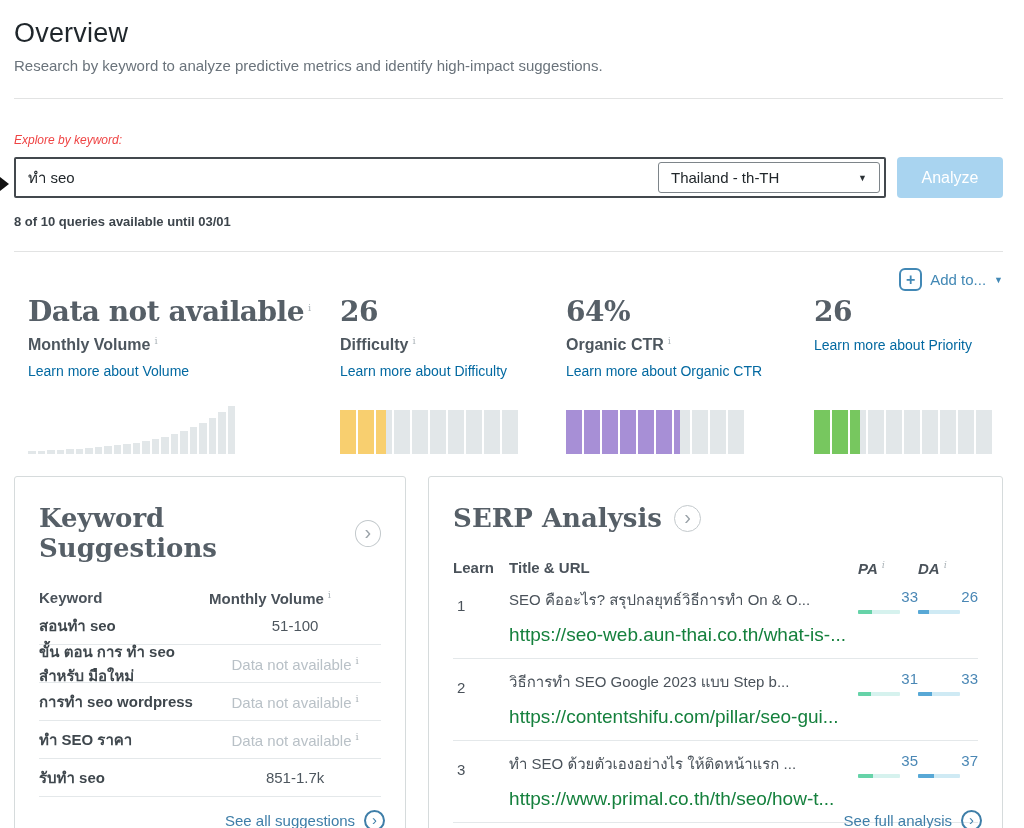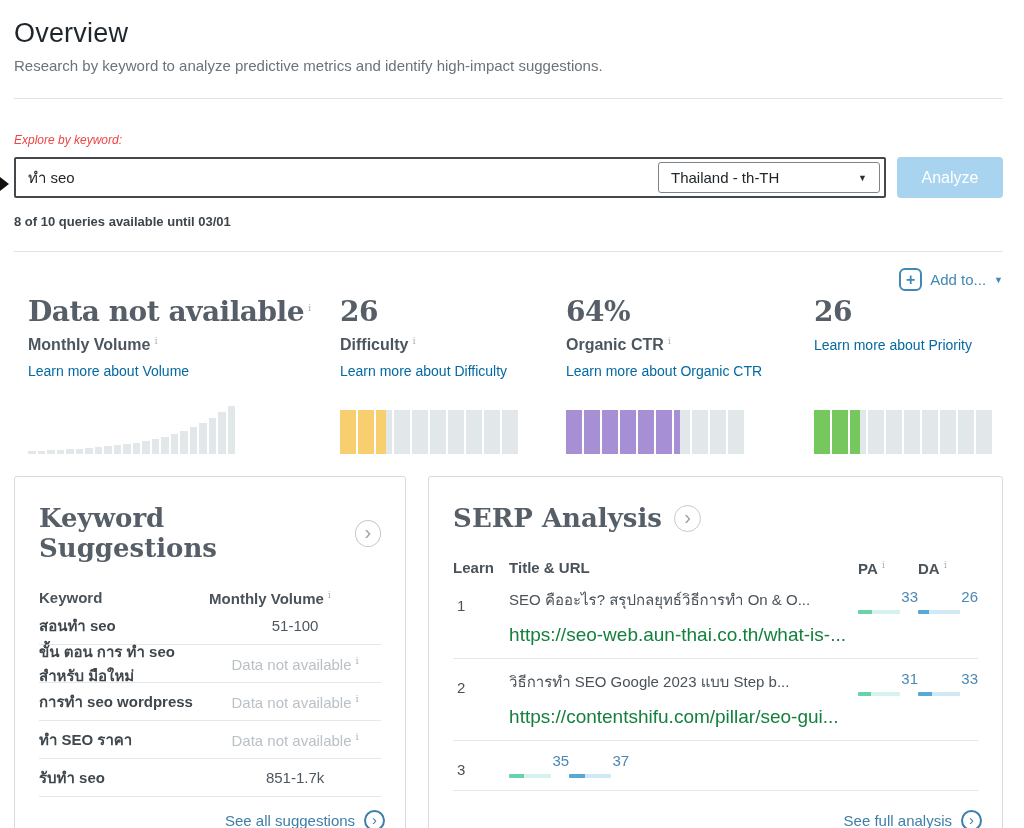--- a/index.html
+++ b/index.html
@@ -62,21 +62,21 @@
   .kw-head { display:flex; margin-top:26px; font-size:15px; font-weight:bold; color:#4a525a; }
   .kw-head .c1 { flex:1; } .kw-head .c2 { width:172px; }
   .kw-row { display:flex; align-items:center; height:38px; border-bottom:1px solid #e4e8ea; font-size:15px; }
   .kw-row .kw { flex:1; font-weight:bold; color:#3f474d; padding-right:8px; }
   .kw-row .vol { width:172px; color:#4d565e;text-align:center; }
   .kw-row .vol.na { color:#b9c1c7; }
   .card-footer { position:absolute; bottom:12px; right:20px; display:flex; align-items:center; gap:9px; color:#3e7ea8; font-size:15px; cursor:pointer; }
 
   .serp-head { display:flex; margin-top:26px; font-size:15px; font-weight:bold; color:#4a525a; }
   .serp-head .h-rank { width:56px; } .serp-head .h-title { flex:1; }
-  .serp-head .h-pa, .serp-head .h-da { width:60px; }
+  .serp-head .h-pa, .serp-head .h-da { width:60px;font-style:italic; }
   .serp-row { display:flex; padding:11px 0 12px; border-bottom:1px solid #e4e8ea; }
   .serp-rank { width:56px; font-size:15px; color:#4a525a; padding-top:9px; padding-left:4px; }
   .serp-titleblock { flex:1; min-width:0; padding-right:12px; }
   .serp-title { font-size:15px; color:#4a525a; white-space:nowrap; overflow:hidden; }
   .serp-url { font-size:19px; color:#15803d; margin-top:12px; white-space:nowrap; overflow:hidden; text-decoration:none; display:block; }
   .serp-metric { width:60px;text-align:right; }
   .serp-metric .num { color:#4a87b5; font-size:15px; }
   .mini-bar { width:42px; height:4px; margin-top:5px; border-radius:1px; position:relative; overflow:hidden; }
   .mini-fill { position:absolute; left:0; top:0; bottom:0; }
 </style>
@@ -311,20 +311,24 @@
             </div>
             <div class="serp-metric">
               <div class="num">33</div>
               <div class="mini-bar" style="background: rgb(207, 234, 244);">
                 <div class="mini-fill" style="width: 33%; background: rgb(88, 168, 214);"></div>
               </div>
             </div>
           </div>
           <div class="serp-row">
             <div class="serp-rank">3</div>
+            <div class="serp-titleblock">
+              <div class="serp-title">ทำ SEO ด้วยตัวเองอย่างไร ให้ติดหน้าแรก ...</div>
+              <a class="serp-url">https://www.primal.co.th/th/seo/how-t...</a>
+            </div>
             <div class="serp-metric">
               <div class="num">35</div>
               <div class="mini-bar" style="background: rgb(214, 242, 238);">
                 <div class="mini-fill" style="width: 35%; background: rgb(102, 211, 168);"></div>
               </div>
             </div>
             <div class="serp-metric">
               <div class="num">37</div>
               <div class="mini-bar" style="background: rgb(207, 234, 244);">
                 <div class="mini-fill" style="width: 37%; background: rgb(88, 168, 214);"></div>

